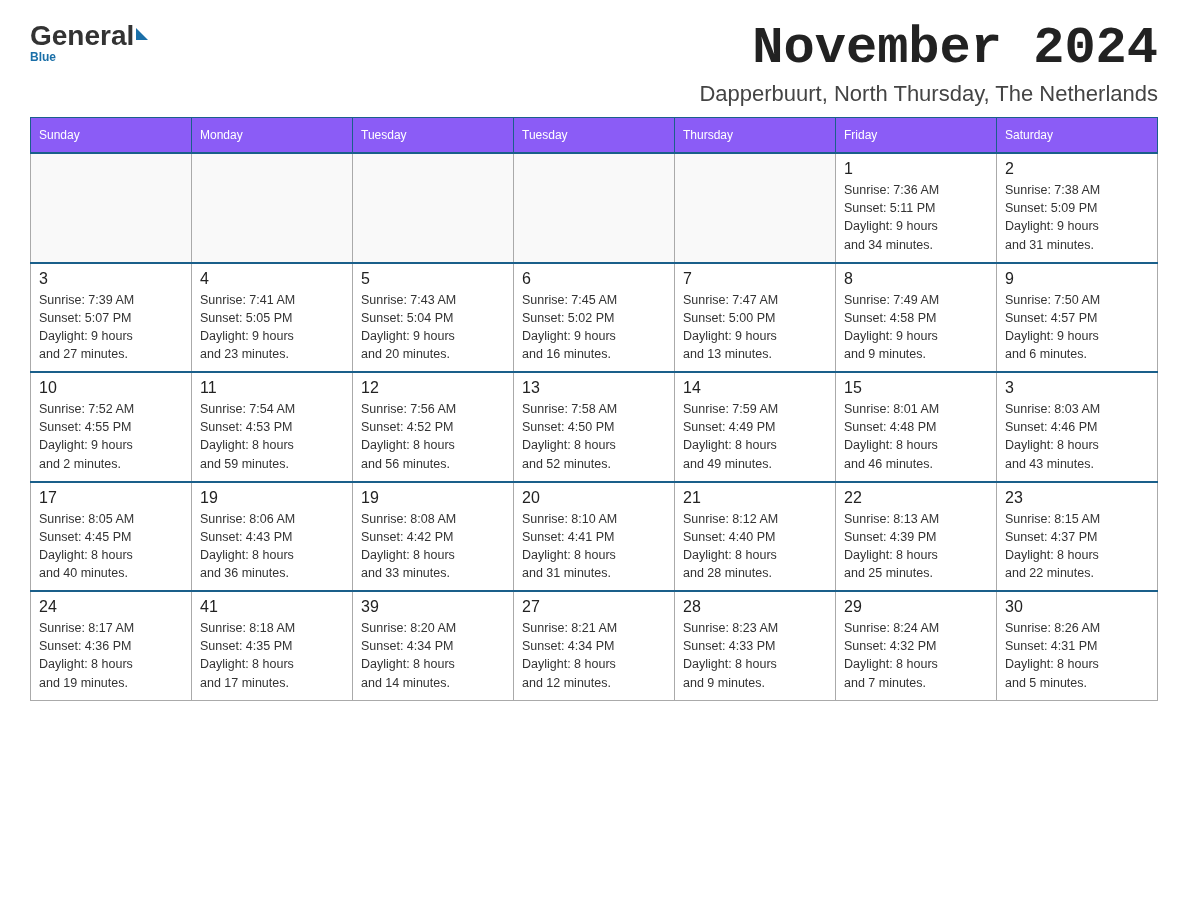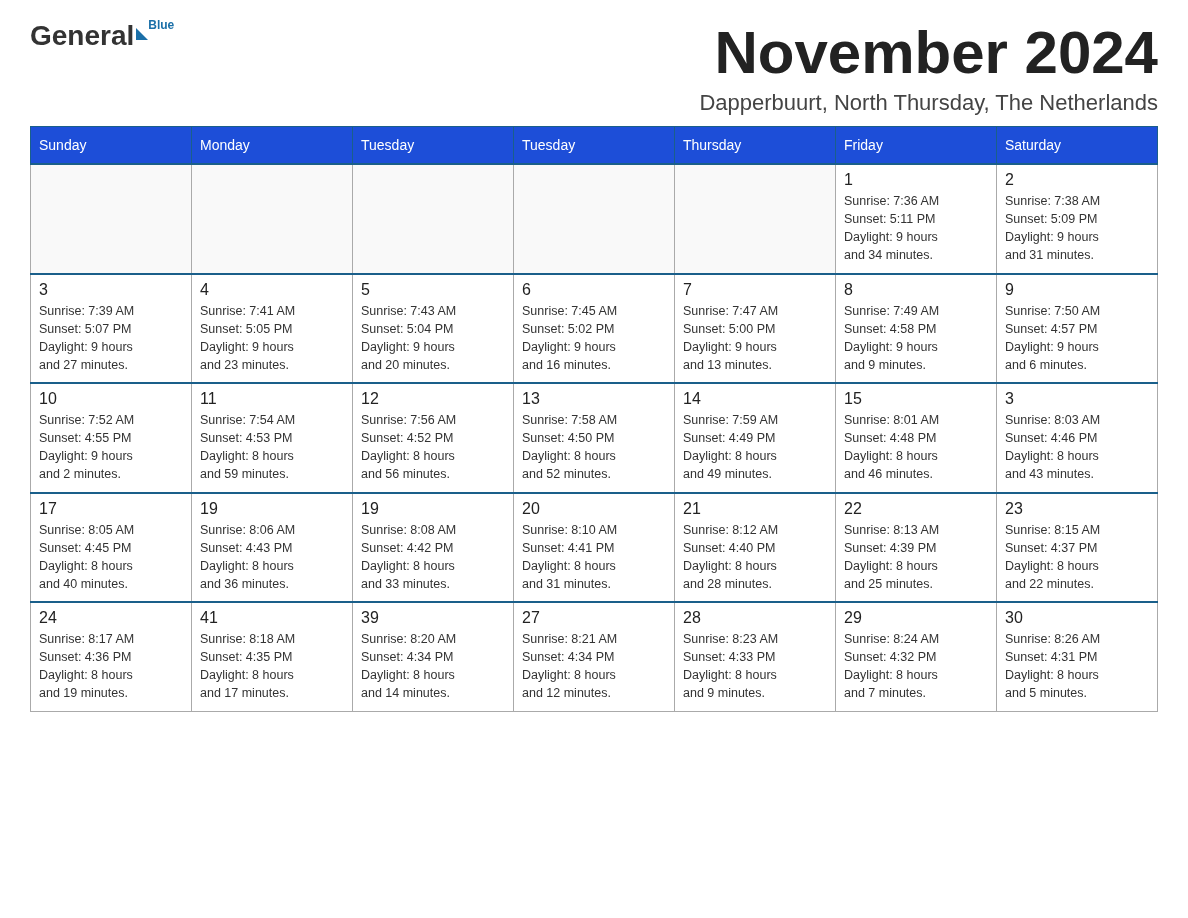--- a/index.html
+++ b/index.html
@@ -11,21 +11,21 @@
       padding: 20px 30px;
     }
     .header-area {
       display: flex;
       justify-content: space-between;
       align-items: flex-start;
       margin-bottom: 10px;
     }
     .logo-area {
       display: flex;
-      flex-direction: row;
+      flex-direction: column;
       align-items: flex-start;
     }
     .logo-text {
       display: flex;
       align-items: center;
       font-size: 28px;
       font-weight: bold;
       color: #333;
     }
     .logo-general { color: #333; }
@@ -41,41 +41,42 @@
     .logo-subtitle {
       font-size: 12px;
       color: #1a6fa8;
       font-weight: bold;
       margin-top: -2px;
     }
     .title-area {
       text-align: right;
     }
     .month-year {
-      font-size: 60px;
+      font-size: 52px;
       font-weight: bold;
       color: #222;
       line-height: 1.1;
+      font-family: Liberation Mono, monospace;
     }
     .location {
       font-size: 22px;
       color: #444;
       margin-top: 4px;
     }
     .calendar {
       width: 100%;
       border-collapse: collapse;
       margin-top: 10px;
     }
     .calendar th {
-      background-color: #1d4ed8;
+      background-color: #8b5cf6;
       color: #fff;
       padding: 10px 8px;
       text-align: left;
-      font-size: 14px;
+      font-size: 12px;
       font-weight: normal;
       border: 1px solid #1a5f8a;
       margin-left: 31px;
     }
     .calendar td {
       vertical-align: top;
       padding: 6px 8px 8px 8px;
       border: 1px solid #aaa;
       font-size: 13px;
       color: #333;

